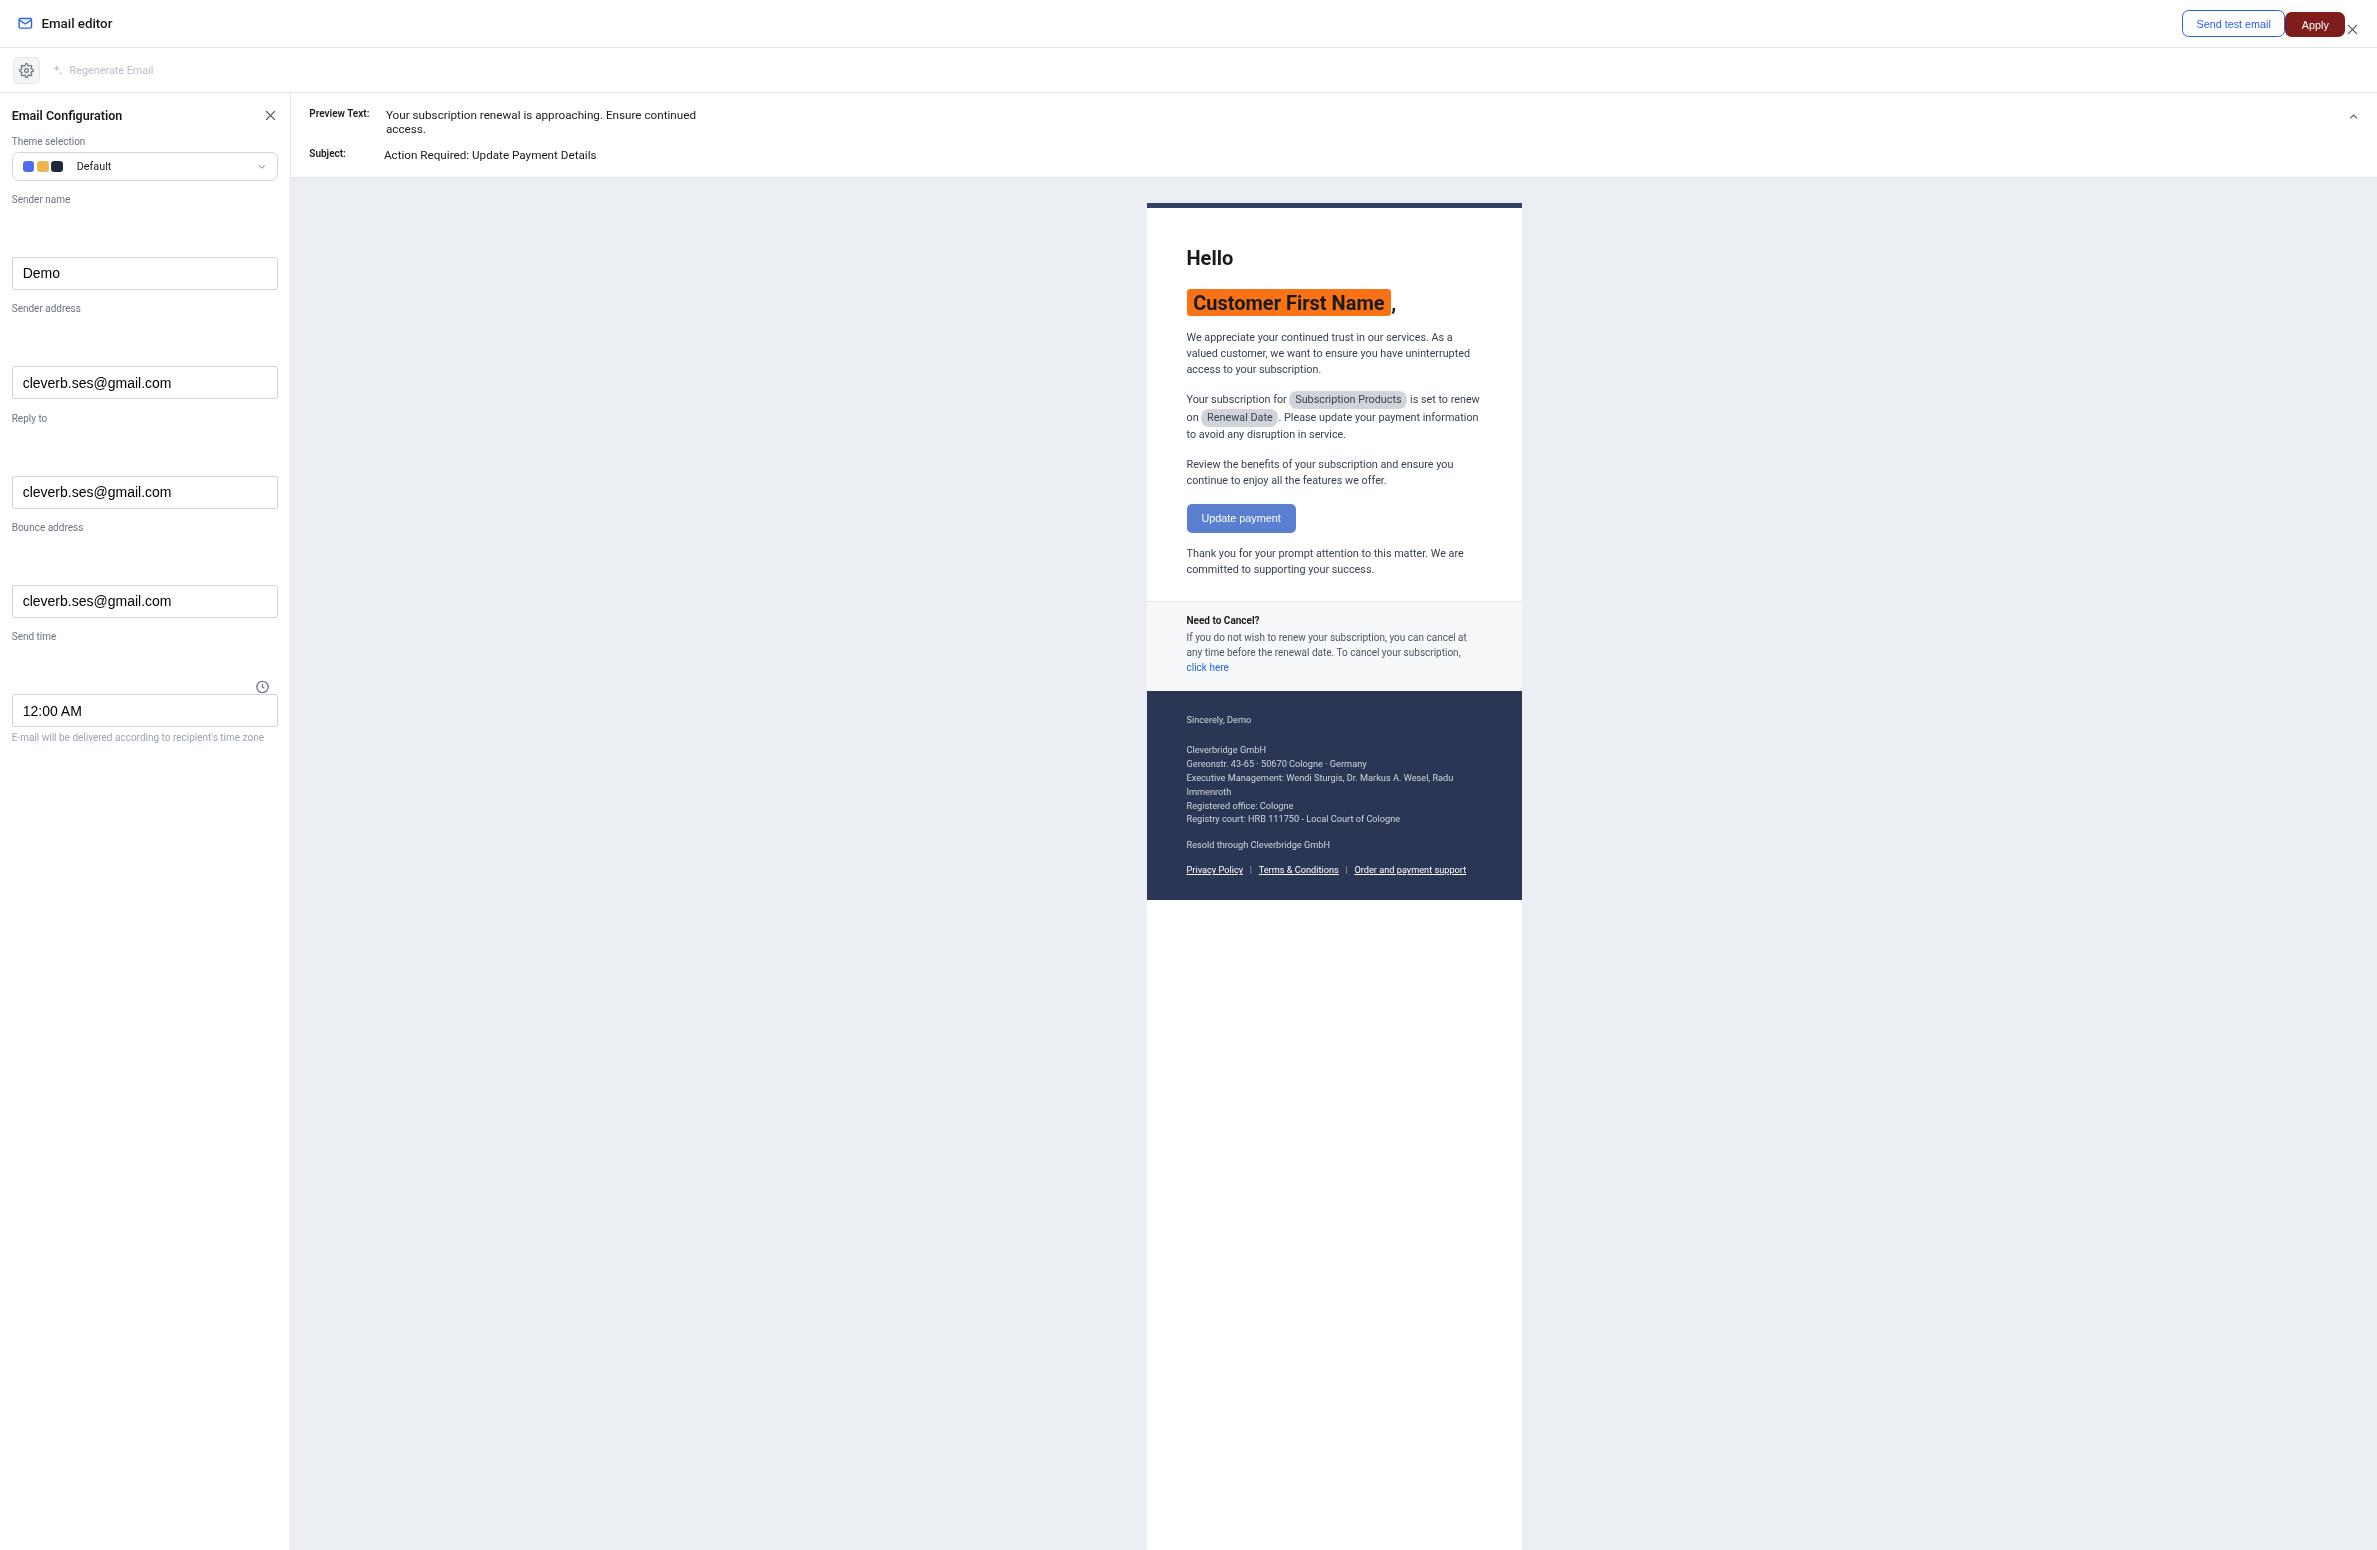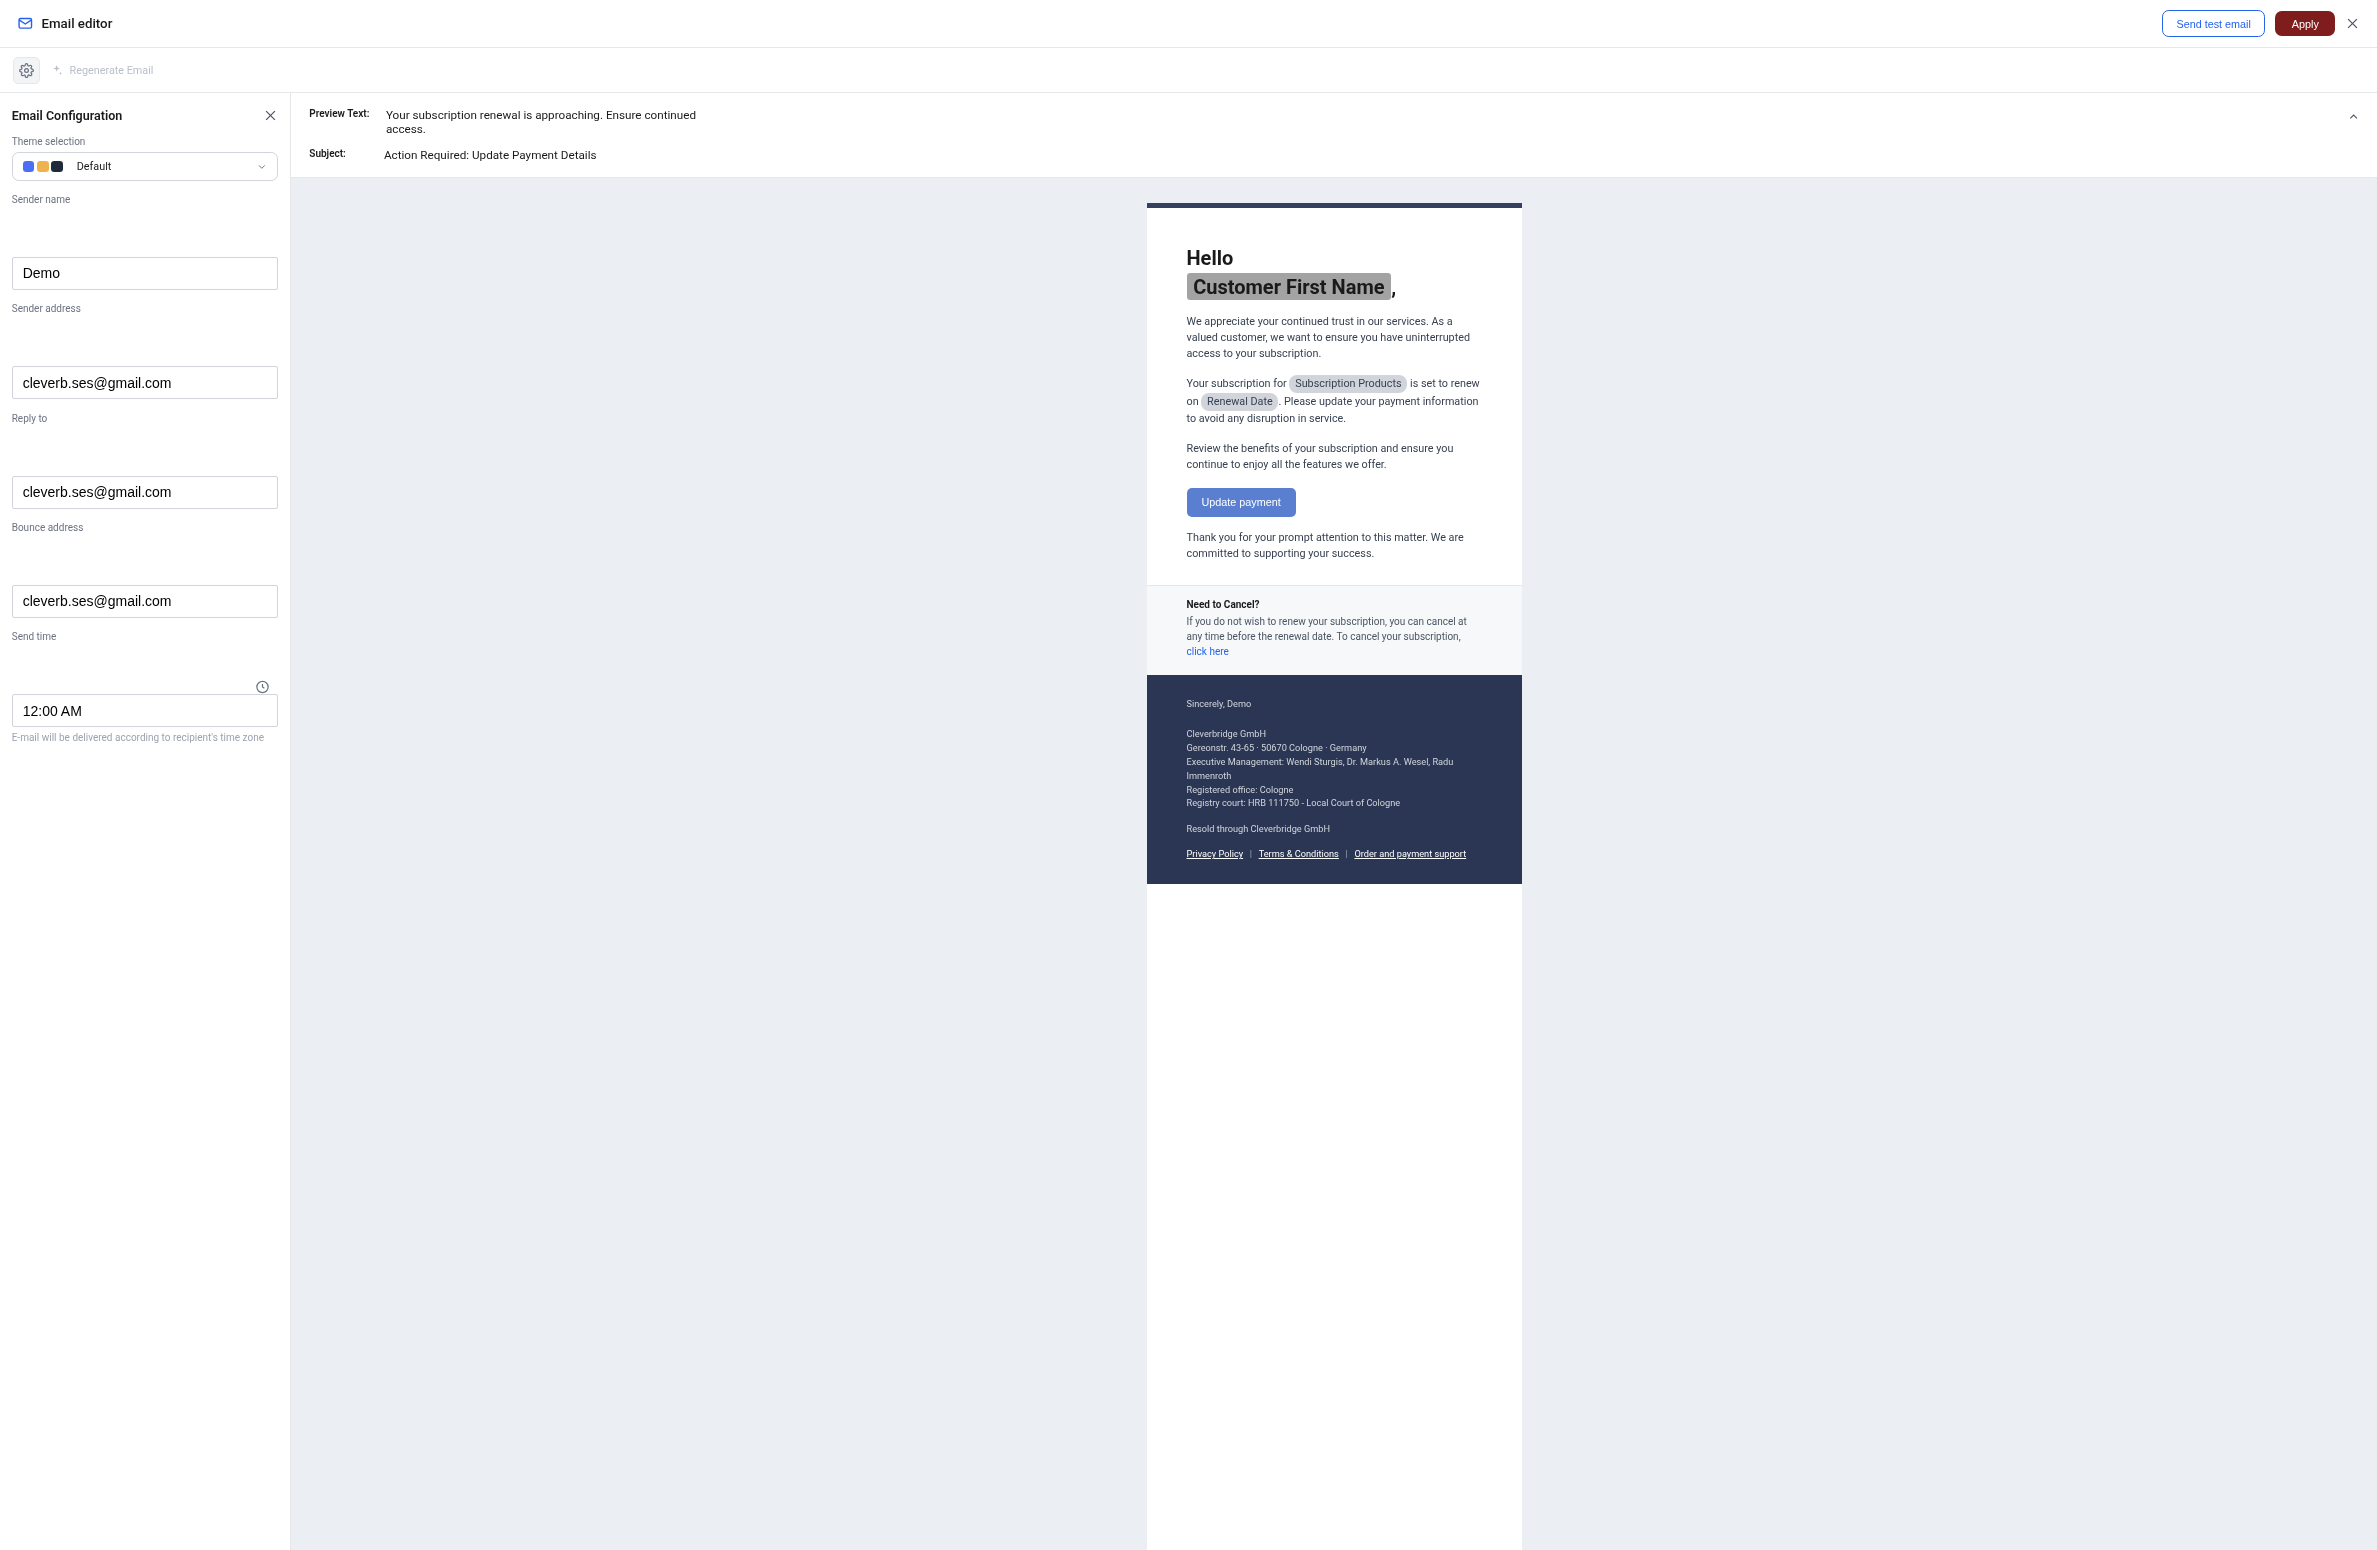--- a/index.html
+++ b/index.html
@@ -2,21 +2,21 @@
 <html style="font-size:13.3px"><head>
 <meta charset="utf-8">
 <style>
 * { box-sizing: border-box; margin: 0; padding: 0; }
 body { font-family: -apple-system, BlinkMacSystemFont, "Segoe UI", Roboto, sans-serif; font-size: 10.8px; color: #1a1a1a; background: #fff; }
 
 .topbar { display: flex; align-items: center; justify-content: space-between; padding: 10px 16.6px; border-bottom: 0.8px solid #e5e7eb; }
 .topbar-left { display: flex; align-items: center; gap: 8.3px; }
 .mail-icon { width: 16.6px; height: 16.6px; color: #2563eb; }
 .topbar-title { font-size: 13.3px; font-weight: 500; }
-.topbar-right { display: flex; align-items: center; gap: 10px; }
+.topbar-right { display: flex; align-items: flex-end; }
 .btn-outline { border: 0.8px solid #2563eb; background: #fff; color: #2563eb; padding: 6.7px 13.3px; border-radius: 6.7px; font-size: 10.8px; cursor: pointer; font-weight: 500; }
 .btn-primary { border: none; background: #7f1d1d; color: #fff; padding: 6.7px 16.6px; border-radius: 6.7px; font-size: 10.8px; cursor: pointer; font-weight: 500; }
 .close-x { width: 15px; height: 15px; cursor: pointer; color: #4b5563; }
 
 .regenbar { display: flex; align-items: center; gap: 10px; padding: 8.3px 13.3px; border-bottom: 0.8px solid #e5e7eb; }
 .gear-btn { width: 27px; height: 27px; display: flex; align-items: center; justify-content: center; border: 0.8px solid #e5e7eb; border-radius: 5px; background: #f3f4f6; cursor: pointer; }
 .gear-btn svg { width: 15px; height: 15px; color: #6b7280; }
 .regen-label { color: #b9bfc9; font-size: 10.8px; display: flex; align-items: center; gap: 6px; }
 .sparkle-icon { width: 13.3px; height: 13.3px; color: #b9bfc9; }
 
@@ -47,21 +47,21 @@
 .metabar { padding: 15px 18.3px; display: flex; flex-direction: column; gap: 11.7px; border-bottom: 0.8px solid #e5e7eb; position: relative; }
 .metarow { display: flex; gap: 16.6px; align-items: flex-start; }
 .metalabel { font-size: 10px; font-weight: 600; min-width: 58px; }
 .metaval { font-size: 11.7px; max-width: 316px; }
 .collapse-btn { position: absolute; right: 16.6px; top: 16.6px; width: 13.3px; height: 13.3px; cursor: pointer; color: #4b5563; }
 
 .preview-zone { flex: 1; background: #ebeff3; display: flex; justify-content: center; padding: 25px 0 0; }
 .email-card { width: 375px; background: #fff; border-top: 5px solid #334060; }
 .email-body { padding: 38px 40px 23px; }
 .greet { font-size: 20px; font-weight: 700; margin-bottom: 3.3px; }
-.name-pill { display: inline-block; background: #a3a3a3; padding: 1.7px 6.7px; border-radius: 3.3px; font-size: 20px; font-weight: 700; }
+.name-pill { display: inline-block; background: #f97316; padding: 1.7px 6.7px; border-radius: 3.3px; font-size: 20px; font-weight: 700; margin-top: 16px; }
 .comma { font-size: 20px; font-weight: 700; }
 .para { font-size: 10.8px; line-height: 1.5; margin-top: 13.3px; color: #374151; }
 .inline-pill { display: inline-block; background: #d1d5db; padding: 0.8px 5.8px; border-radius: 8px; font-size: 10.8px; }
 .cta { display: inline-block; margin-top: 15px; background: #5a7fd1; color: #fff; padding: 8.3px 15px; border-radius: 5px; font-size: 10.8px; cursor: pointer; border: none; }
 
 .cancel-box { border-top: 0.8px solid #e5e7eb; padding: 13.3px 40px 16.6px; background: #f6f8fa; }
 .cancel-head { font-size: 10px; font-weight: 700; margin-bottom: 3.3px; }
 .cancel-txt { font-size: 10px; color: #4b5563; line-height: 1.5; }
 .cancel-link { color: #2563eb; text-decoration: none; }
 

